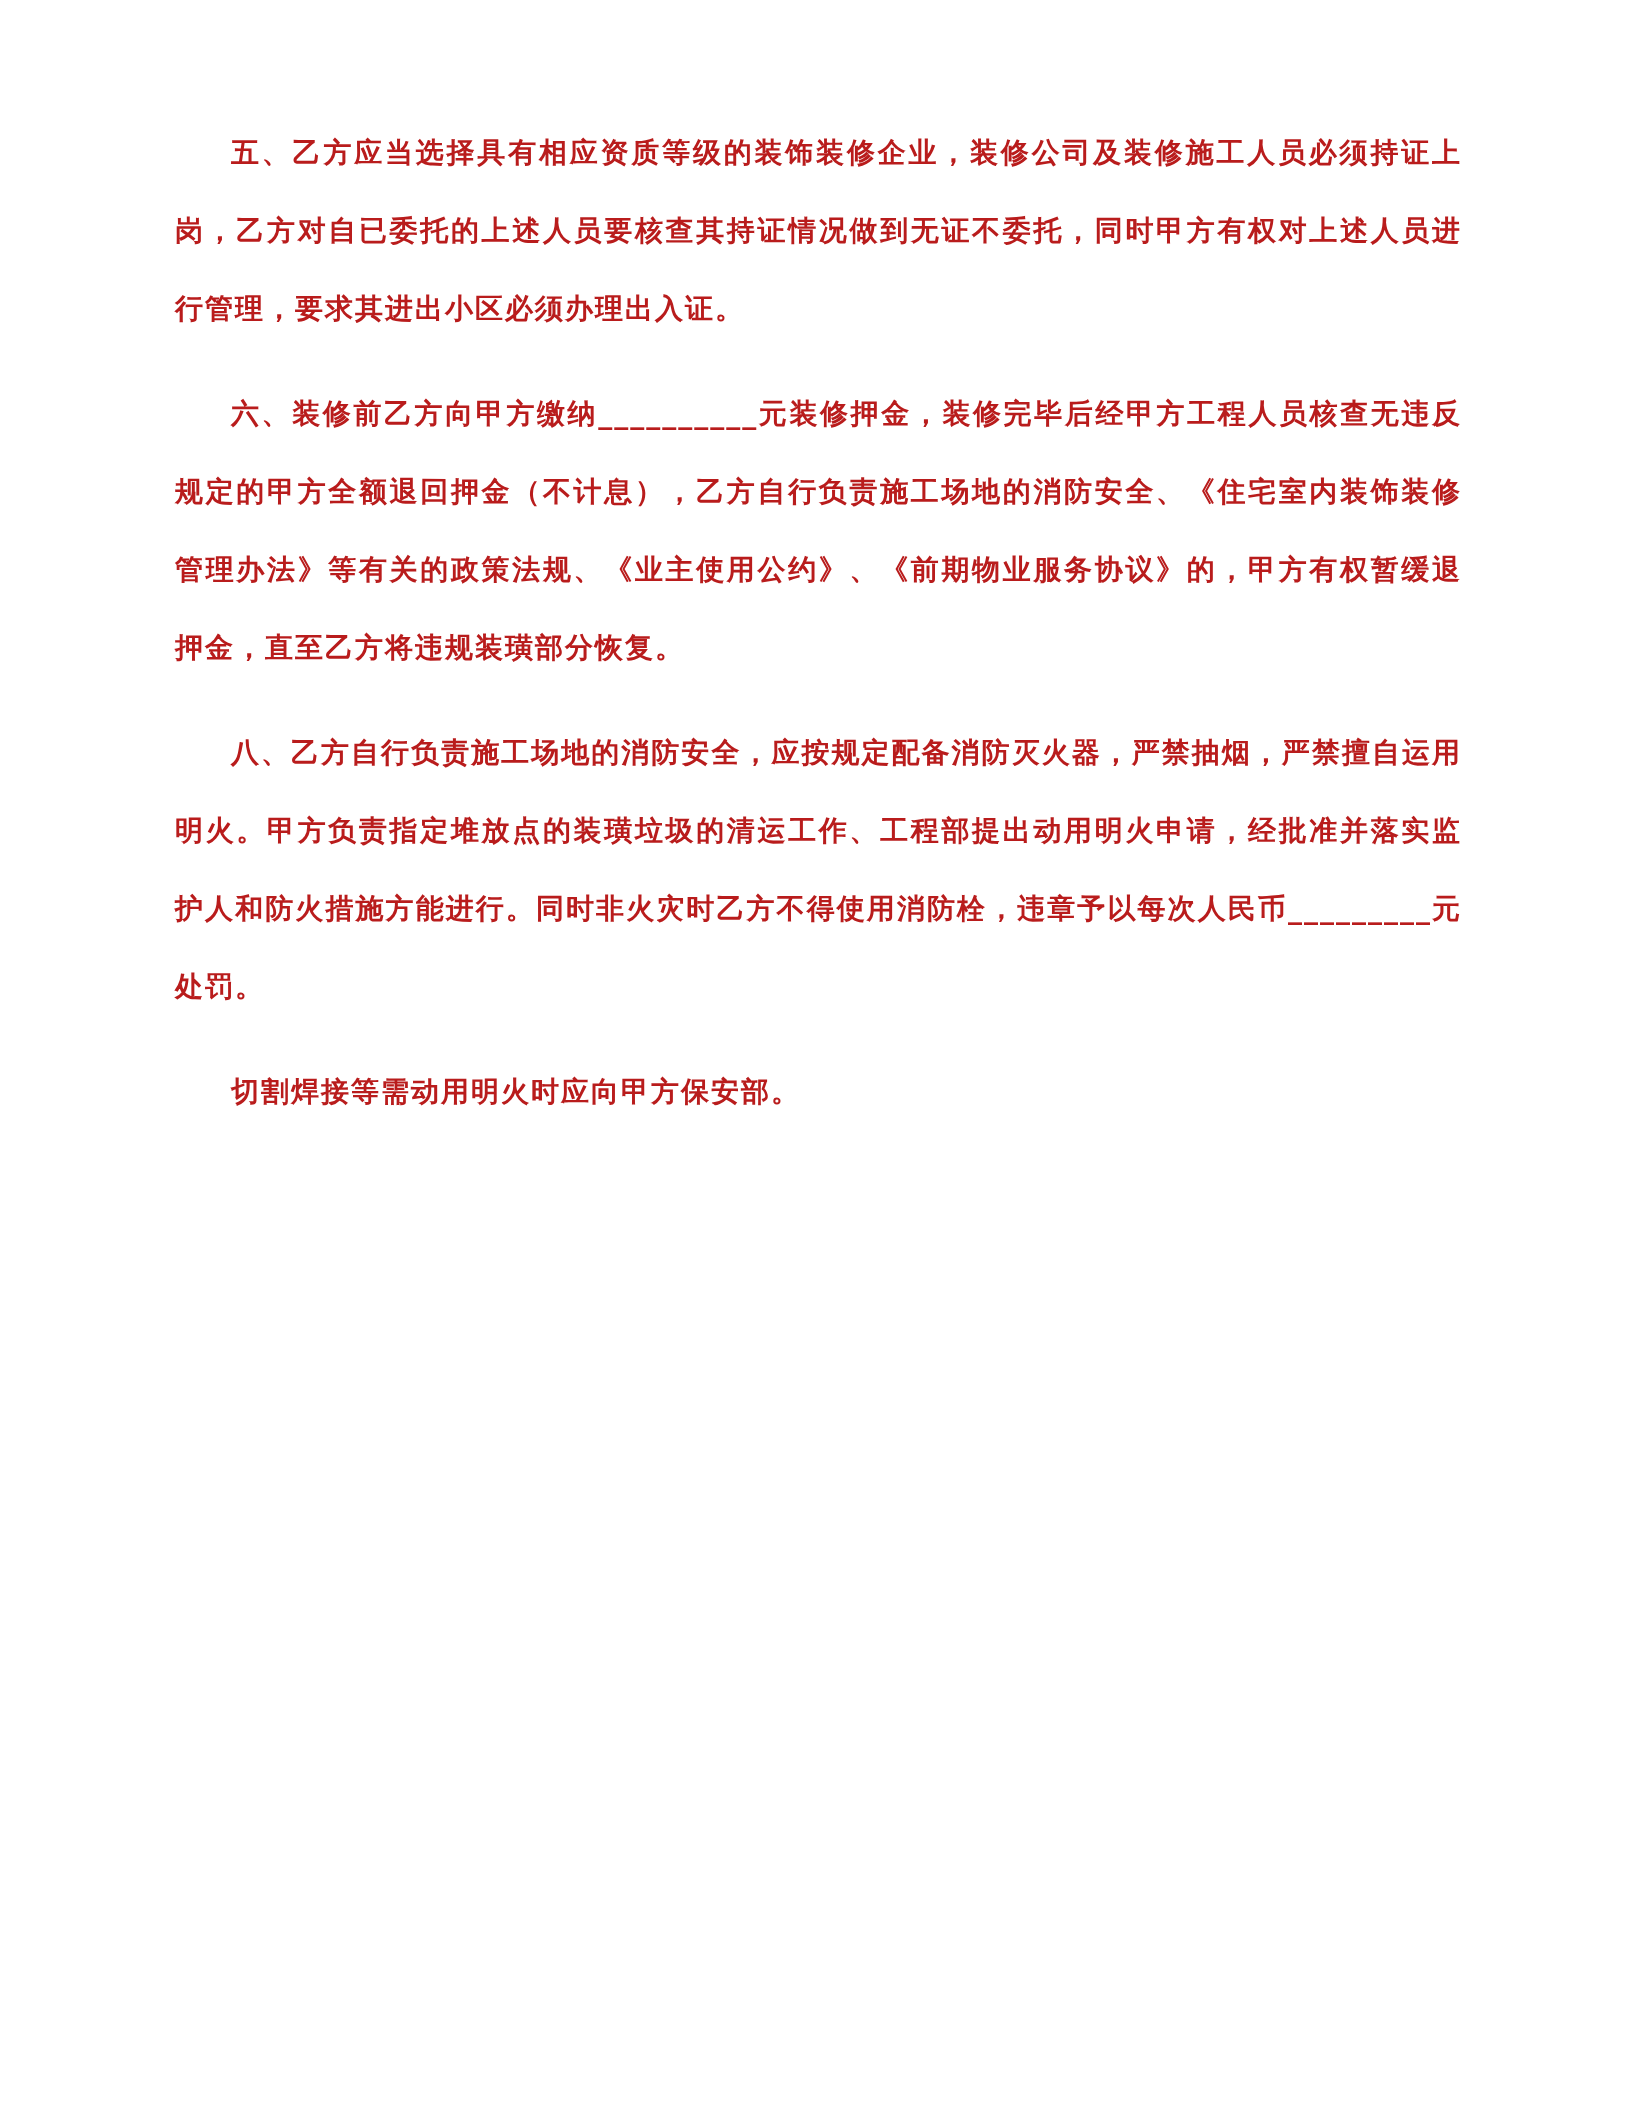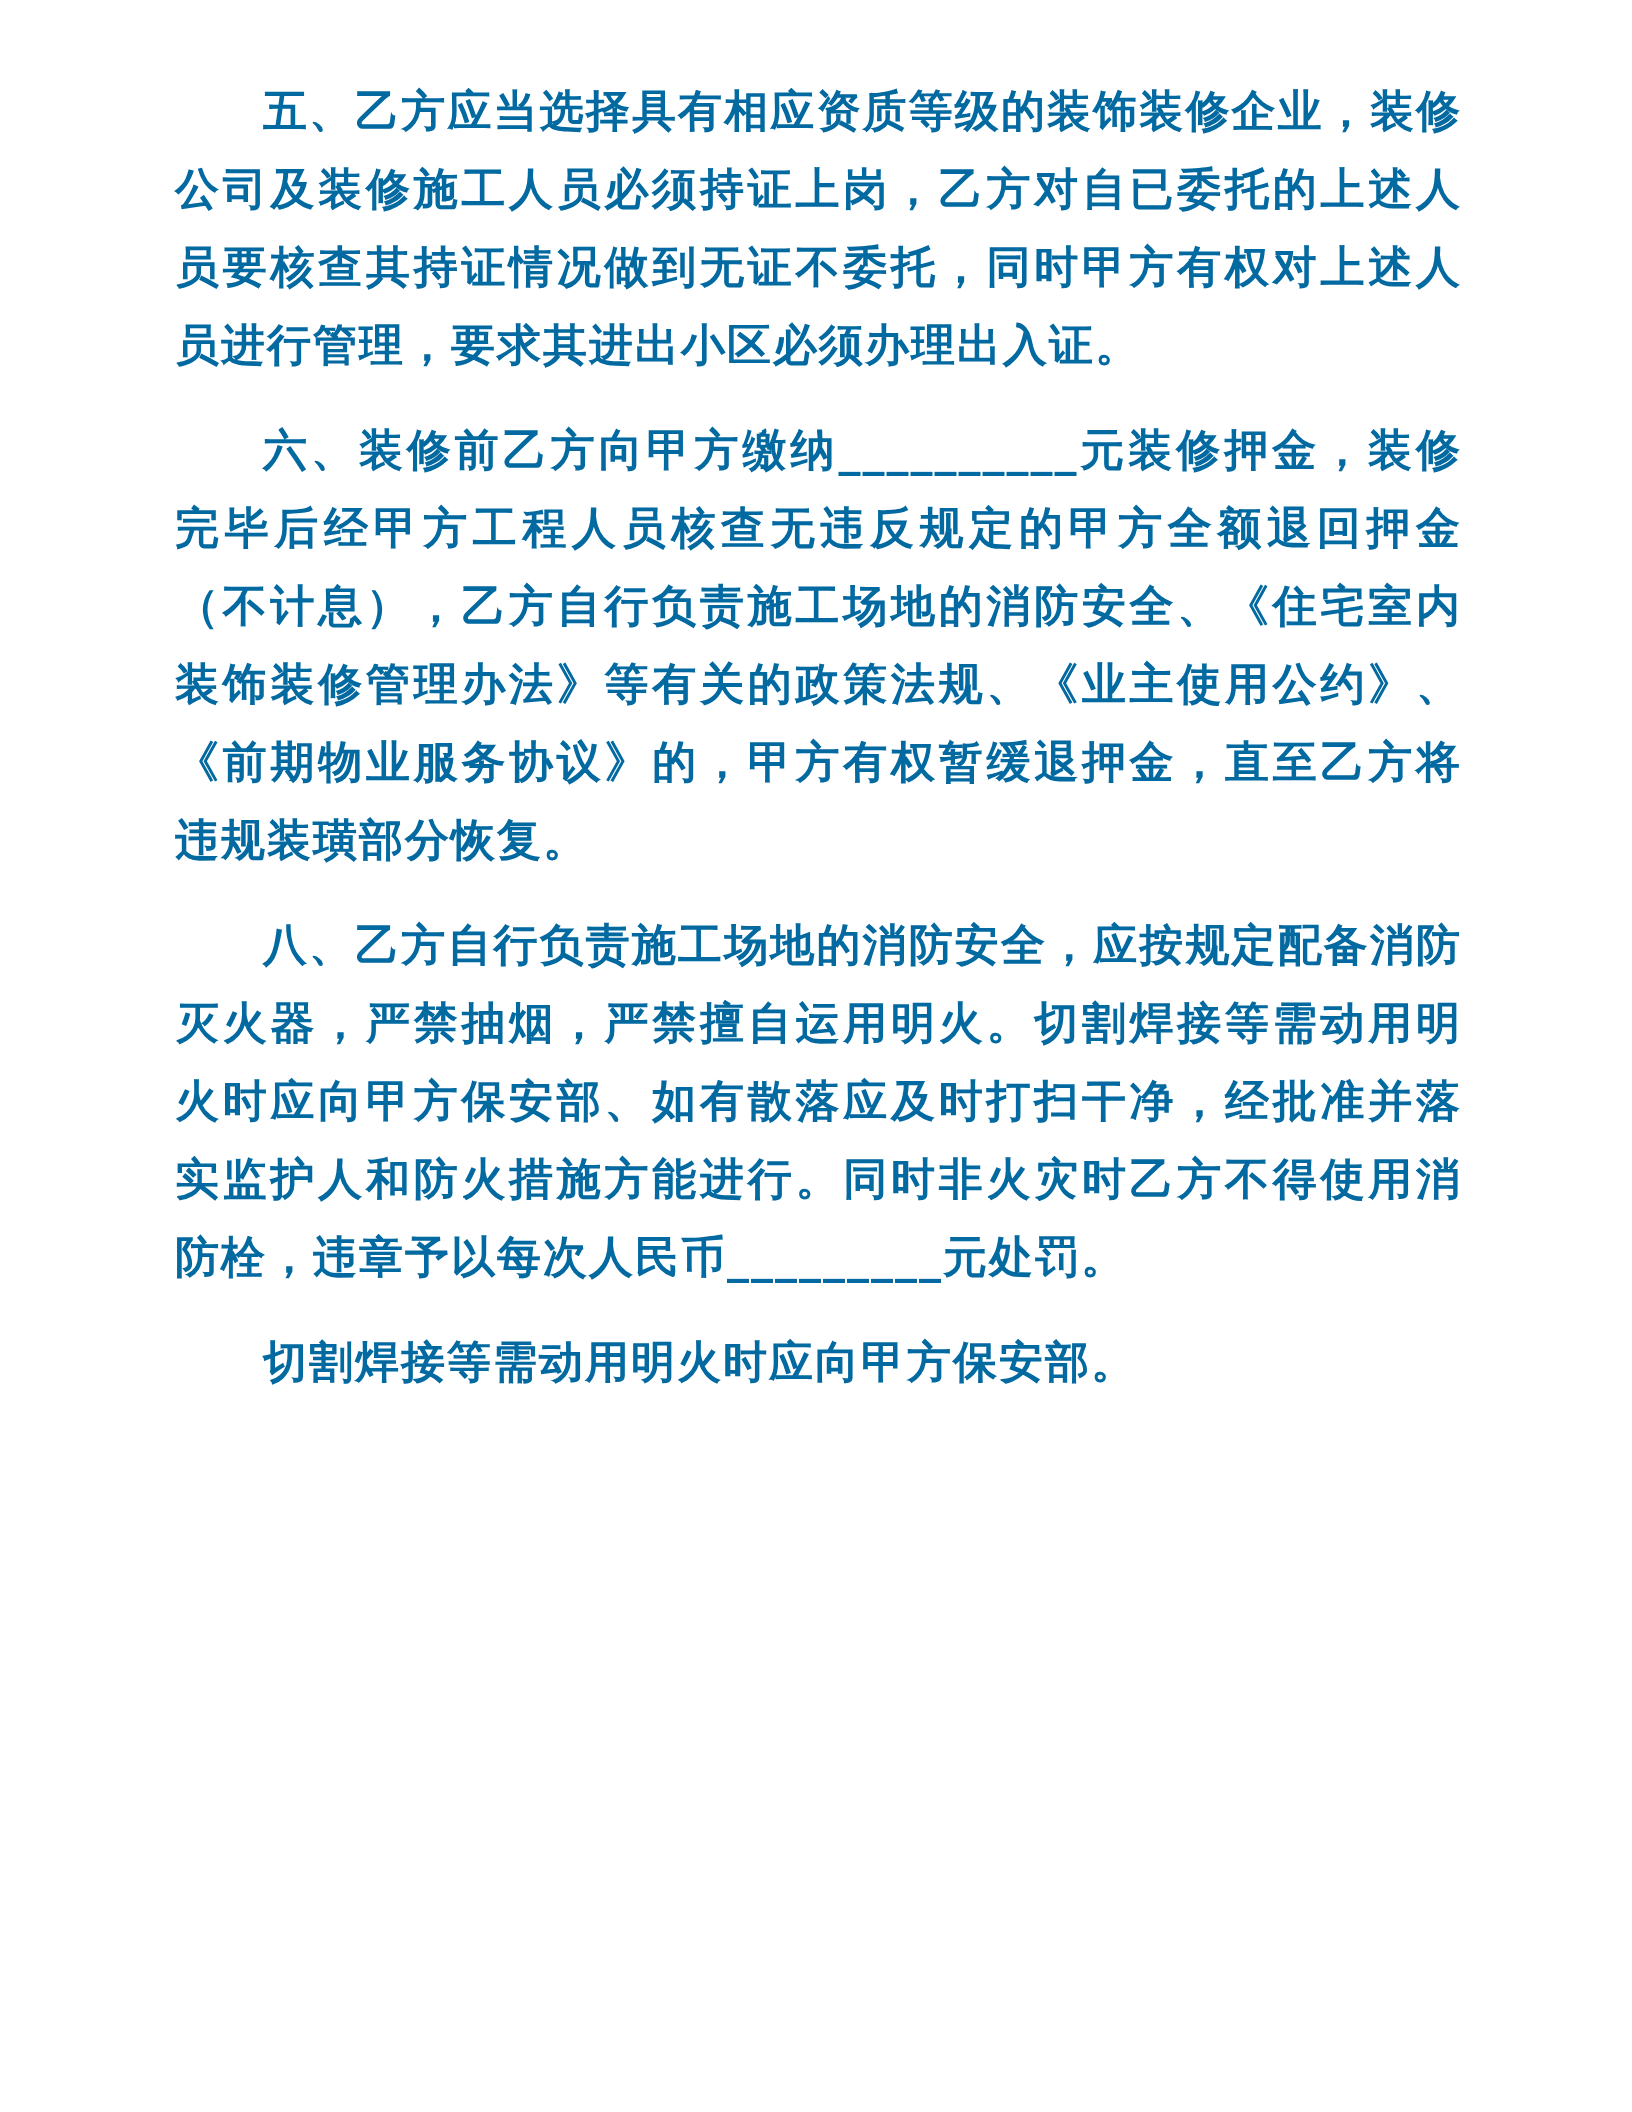--- a/index.html
+++ b/index.html
@@ -10,36 +10,36 @@
   body {
     width: 1632px;
     height: 2112px;
     overflow: hidden;
   }
   .page {
     box-sizing: border-box;
     width: 1632px;
     height: 2112px;
     background: #ffffff;
-    padding: 72px 170px 0 175px;
+    padding: 114px 170px 0 175px;
     font-family: "DejaVu Sans", "Liberation Sans", sans-serif;
     font-weight: bold;
-    font-size: 44px;
+    font-size: 28px;
     line-height: 78px;
     letter-spacing: 2px;
-    color: #0369a1;
+    color: #b91c1c;
     text-align: justify;
   }
   .page p {
     margin: 0 0 27px 0;
     text-indent: 2em;
     word-break: break-all;
   }
 </style>
 </head>
 <body>
 
 <div class="page">
   <p>五、乙方应当选择具有相应资质等级的装饰装修企业，装修公司及装修施工人员必须持证上岗，乙方对自已委托的上述人员要核查其持证情况做到无证不委托，同时甲方有权对上述人员进行管理，要求其进出小区必须办理出入证。</p>
   <p>六、装修前乙方向甲方缴纳__________元装修押金，装修完毕后经甲方工程人员核查无违反规定的甲方全额退回押金（不计息），乙方自行负责施工场地的消防安全、《住宅室内装饰装修管理办法》等有关的政策法规、《业主使用公约》、《前期物业服务协议》的，甲方有权暂缓退押金，直至乙方将违规装璜部分恢复。</p>
-  <p>八、乙方自行负责施工场地的消防安全，应按规定配备消防灭火器，严禁抽烟，严禁擅自运用明火。切割焊接等需动用明火时应向甲方保安部、如有散落应及时打扫干净，经批准并落实监护人和防火措施方能进行。同时非火灾时乙方不得使用消防栓，违章予以每次人民币_________元处罚。</p>
+  <p>八、乙方自行负责施工场地的消防安全，应按规定配备消防灭火器，严禁抽烟，严禁擅自运用明火。甲方负责指定堆放点的装璜垃圾的清运工作、工程部提出动用明火申请，经批准并落实监护人和防火措施方能进行。同时非火灾时乙方不得使用消防栓，违章予以每次人民币_________元处罚。</p>
   <p>切割焊接等需动用明火时应向甲方保安部。</p>
 </div>
 
 </body></html>

